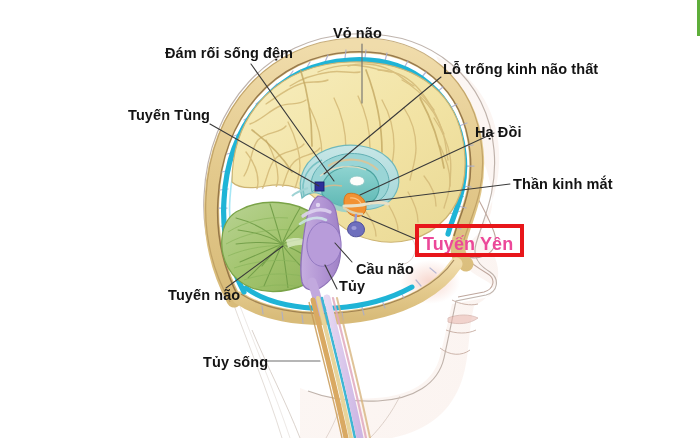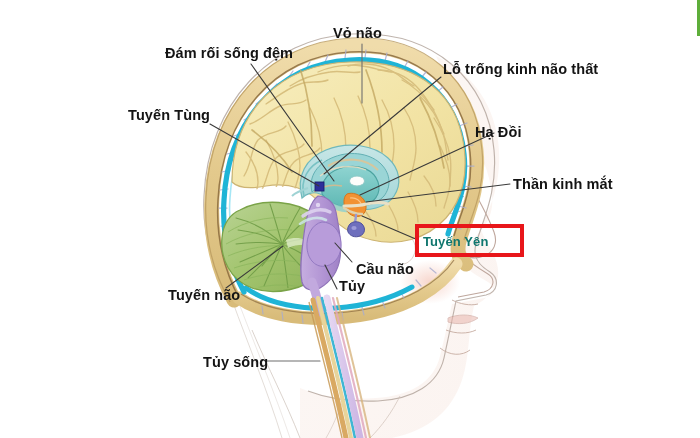--- a/index.html
+++ b/index.html
@@ -24,22 +24,22 @@
     position:absolute;
     font-family:"Liberation Sans","DejaVu Sans",sans-serif;
     font-size:14.5px;
     font-weight:bold;
     color:#141414;
     white-space:nowrap;
     letter-spacing:0.1px;
     line-height:1;
   }
   .lbl.hi{
-    font-size:13px;
-    color:#0f766e;
+    font-size:18px;
+    color:#ec4899;
   }
   #hibox{
     position:absolute;
     border:4px solid #e8161a;
     background:transparent;
     box-sizing:border-box;
   }
   #greenmark{
     position:absolute;
     background:#5eae3a;

